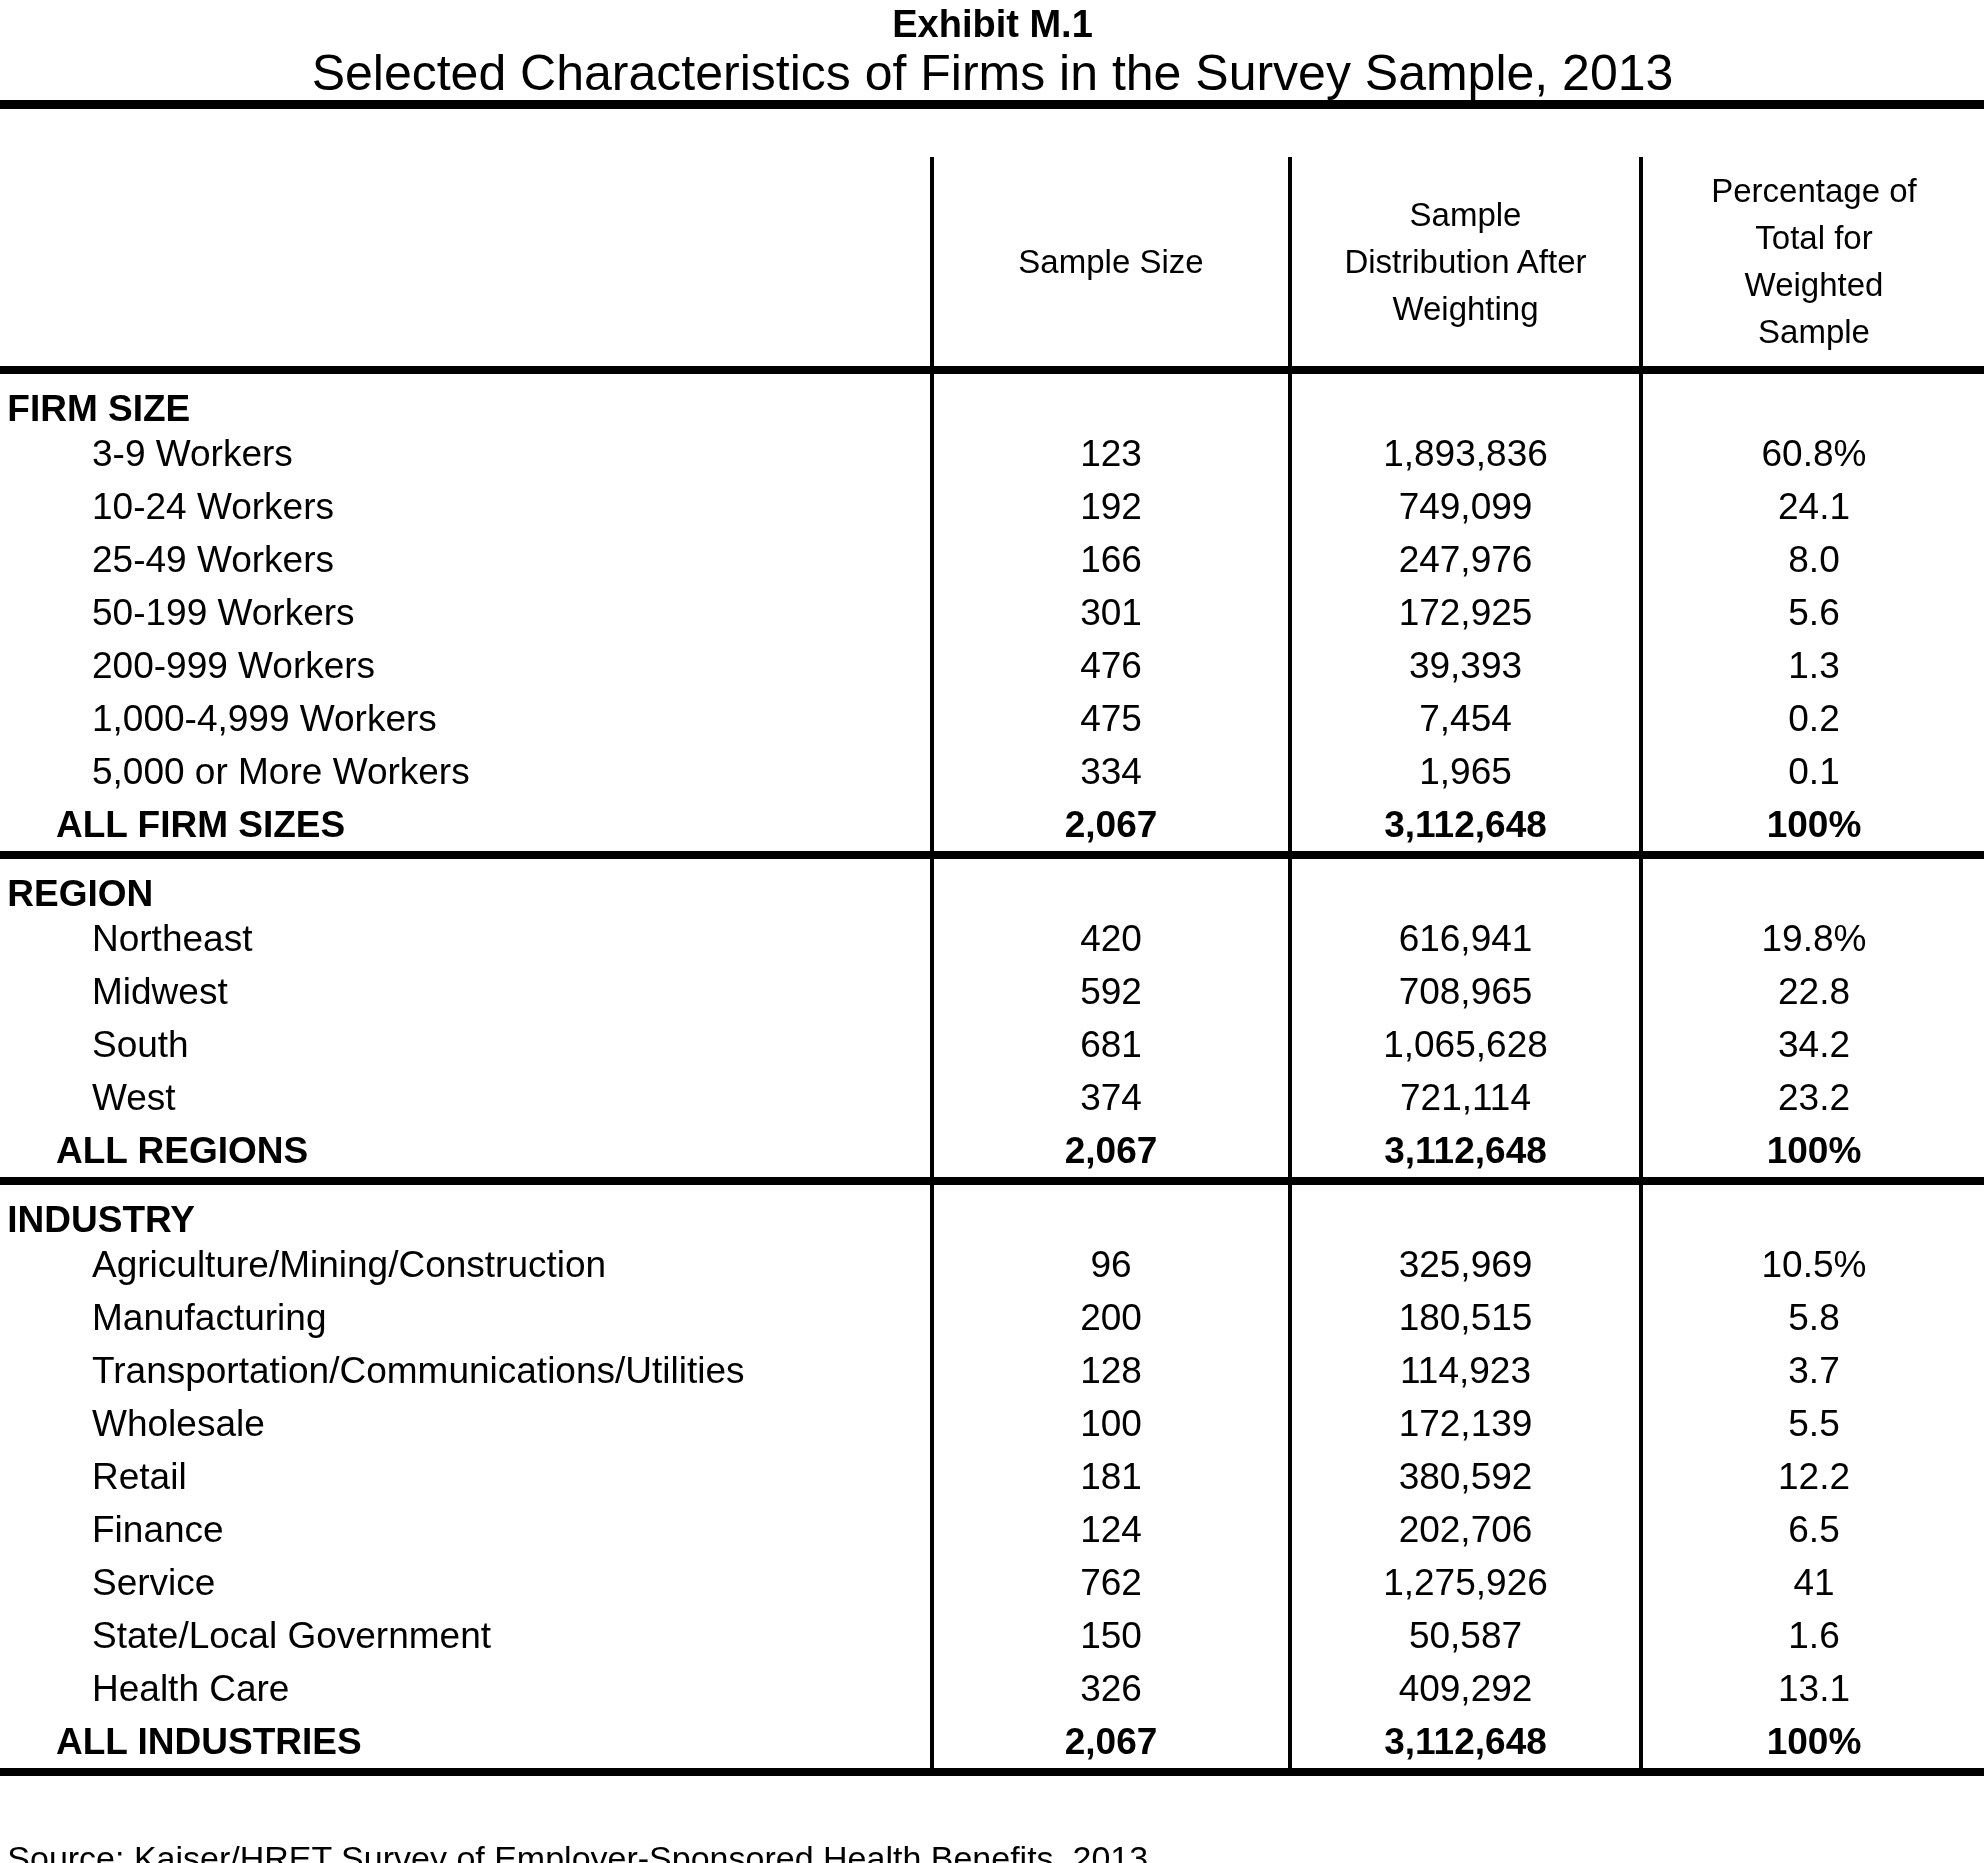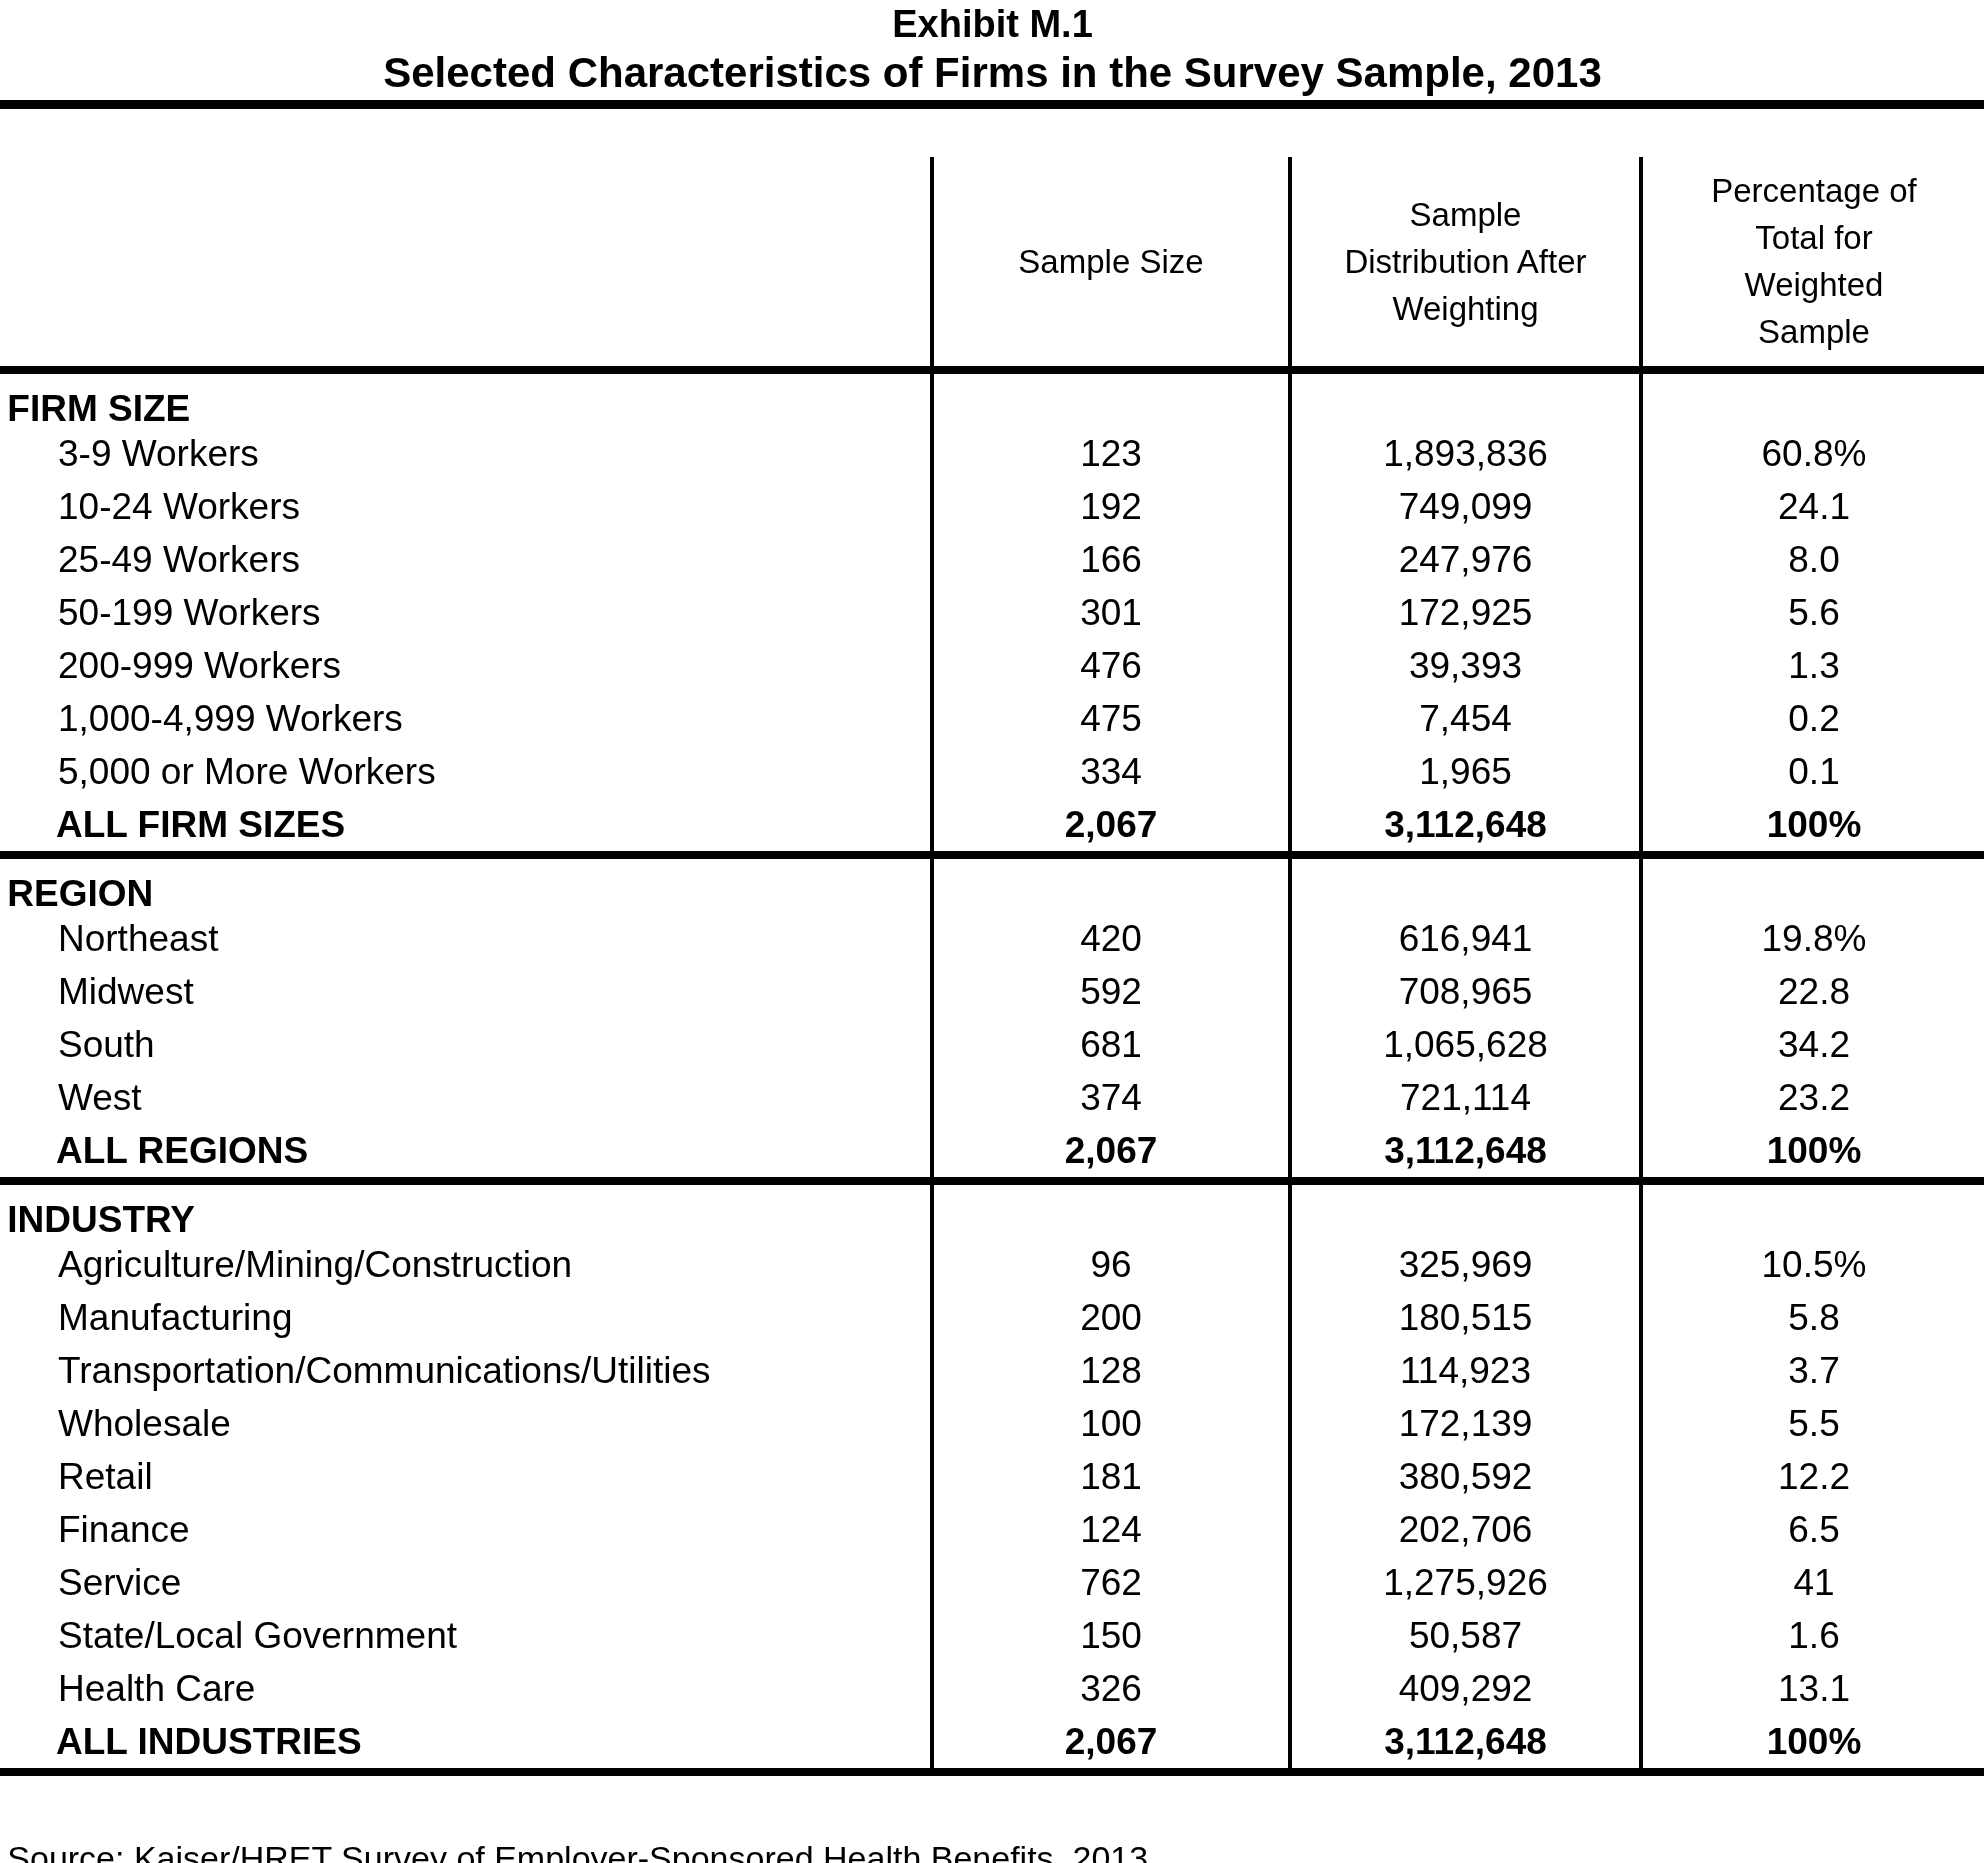--- a/index.html
+++ b/index.html
@@ -11,21 +11,21 @@
   }
   .page {
     position: relative;
     width: 1985px;
     height: 1864px;
     background: #ffffff;
     overflow: hidden;
   }
   .title { text-align: center; padding-top: 1px; }
   .t1 { font-size: 38px; font-weight: bold; line-height: 47px; }
-  .t2 { font-size: 42px; font-weight: bold; line-height: 50px; }
+  .t2 { font-size: 50px; font-weight: normal; line-height: 50px; }
   .title-rule {
     width: 100%;
     height: 8.8px;
     background: #000000;
     margin-top: 2.1px;
   }
   .pre-header-spacer { height: 48px; }
   .table { width: 1985px; }
   .row {
     display: grid;
@@ -43,21 +43,21 @@
     font-size: 33px;
     line-height: 47px;
     white-space: pre-line;
     text-align: center;
   }
   .rule-after { border-bottom: 8.8px solid #000000; }
   .body-row { height: 53px; }
   .body-row .cell { font-size: 37px; line-height: 53px; }
   .label-cell { justify-content: flex-start; text-align: left; white-space: nowrap; }
   .section-header .label-cell { padding-left: 7.3px; font-weight: bold; margin-top: 16px; }
-  .item .label-cell { padding-left: 58px; }
+  .item .label-cell { padding-left: 92px; }
   .total .label-cell { padding-left: 56px; }
   .total .cell { font-weight: bold; }
   .source {
     font-size: 34px;
     line-height: 42px;
     padding-left: 7.3px;
     margin-top: 61px;
     white-space: nowrap;
   }
 </style>

